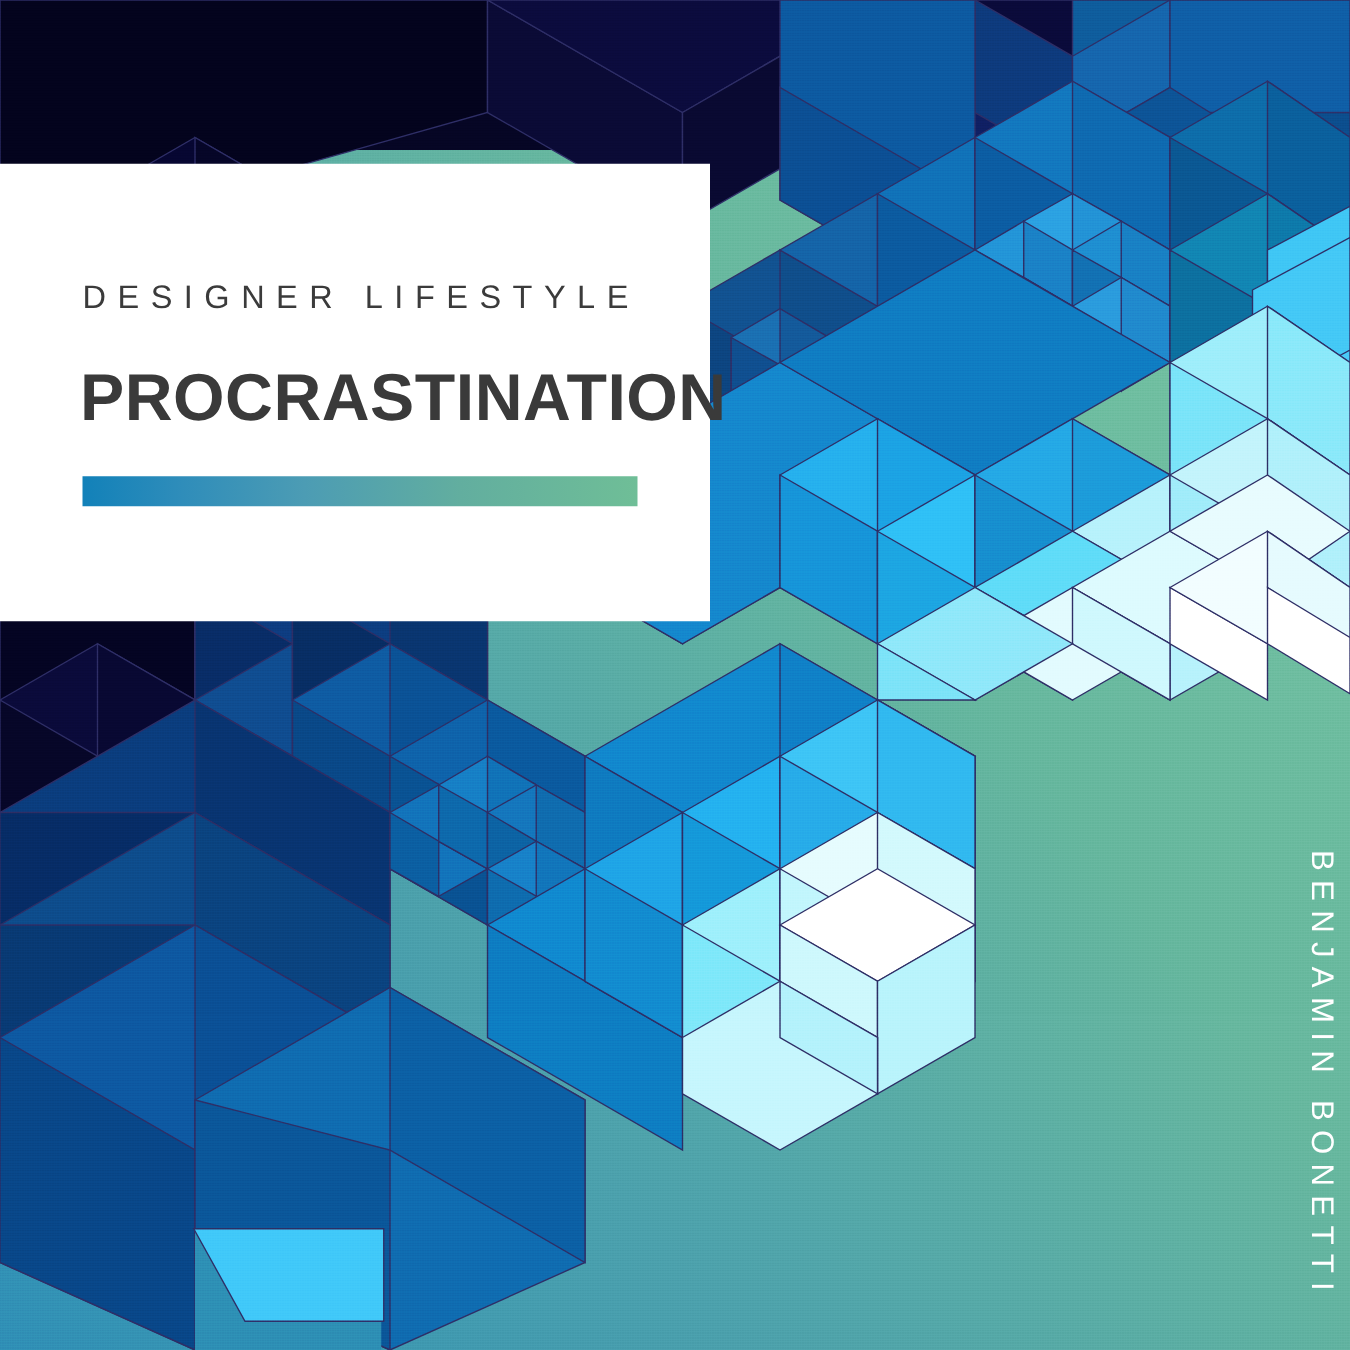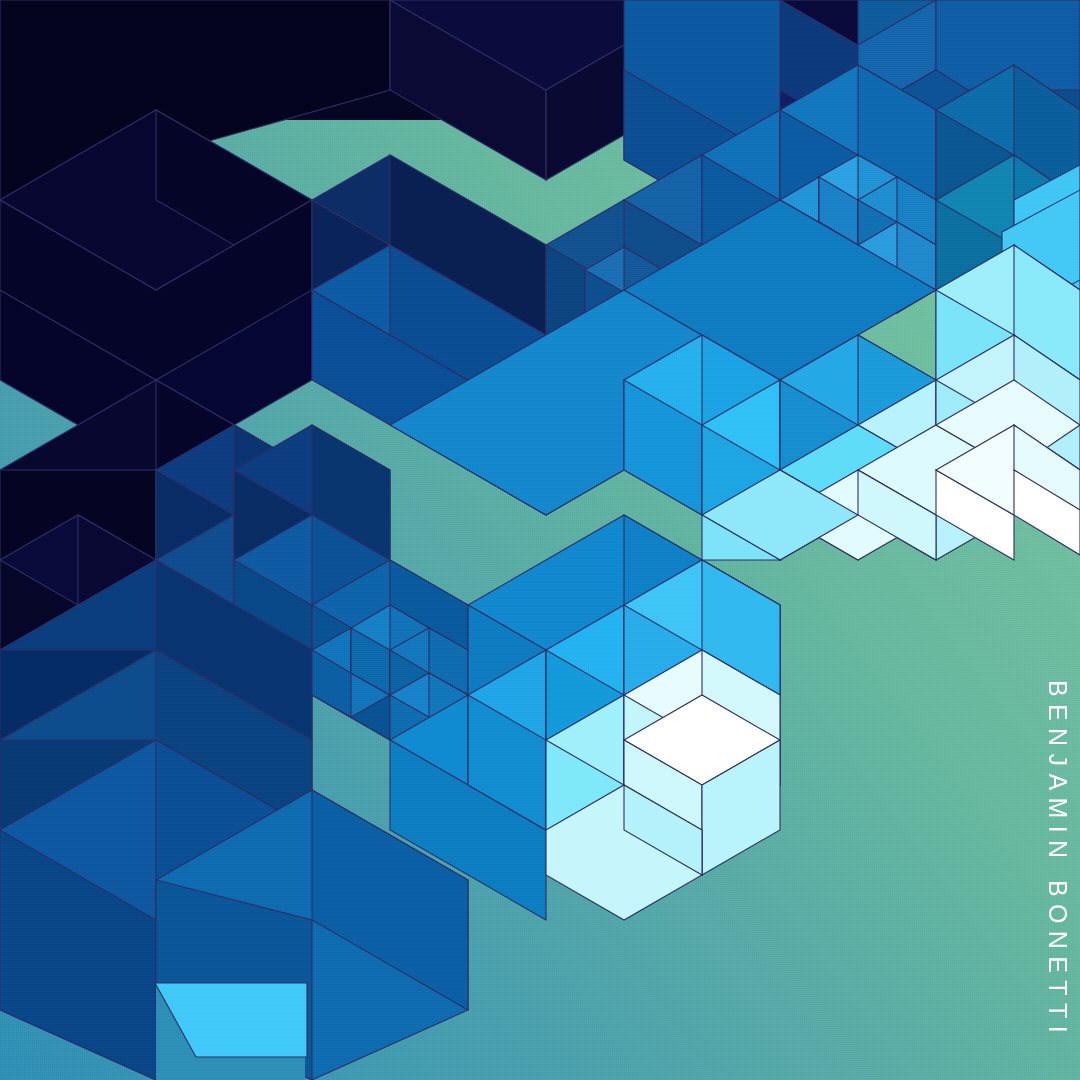--- a/index.html
+++ b/index.html
@@ -336,18 +336,25 @@
       <polygon points="390,830 546,920 546,1010 390,920" fill="#0d7dc2" opacity="0"></polygon>
     </g>
 
     <g stroke="none">
       <polygon points="312,1080 312,1010 468,920 546,920 624,920 702,875 780,830 858,560 936,560 1014,560 1080,555 1080,1080" fill="url(#floorGrad)" opacity="0"></polygon>
     </g>
   </svg>
 
   <div class="noise"></div>
 
+  <div class="card">
+    <div class="inner">
+      <div class="eyebrow">DESIGNER LIFESTYLE</div>
+      <div class="headline">PROCRASTINATION</div>
+      <div class="rule"></div>
+    </div>
+  </div>
 
   <div class="author-wrap">
     <div class="author-txt">BENJAMIN BONETTI</div>
   </div>
 
 </div>
 
 </body></html>

